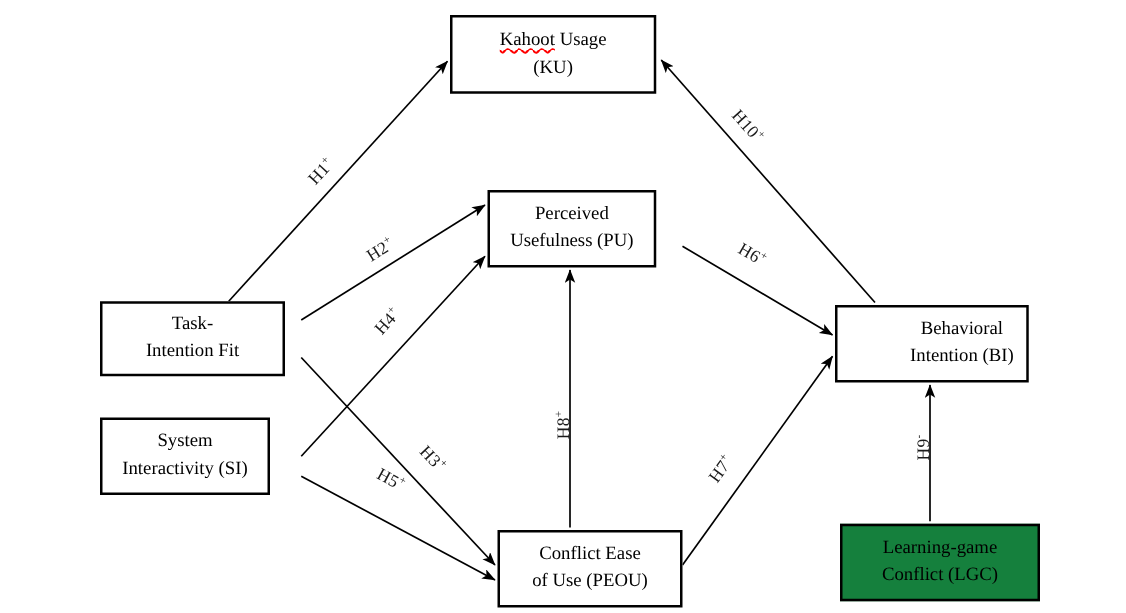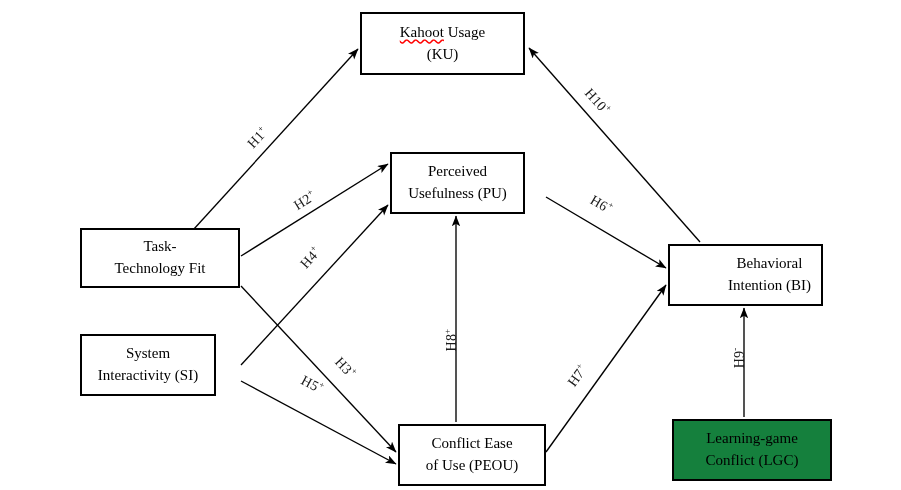--- a/index.html
+++ b/index.html
@@ -94,23 +94,23 @@
 
   <div id="node-layer">
       <div class="node" style="left: 360px; top: 12px; width: 165px; height: 63px; border-color: rgb(0, 0, 0); background: rgb(255, 255, 255);">
         <span class="ln"><span class="spell" style="text-decoration-color: rgb(255, 0, 0);">Kahoot</span> Usage</span>
         <span class="ln">(KU)</span>
       </div>
       <div class="node" style="left: 390px; top: 152px; width: 135px; height: 62px; border-color: rgb(0, 0, 0); background: rgb(255, 255, 255);">
         <span class="ln">Perceived</span>
         <span class="ln">Usefulness (PU)</span>
       </div>
-      <div class="node" style="left: 80px; top: 228px; width: 160px; height: 60px; border-color: rgb(0, 0, 0); background: rgb(255, 255, 255);">
+      <div class="node" style="left: 80px; top: 241px; width: 148px; height: 60px; border-color: rgb(0, 0, 0); background: rgb(255, 255, 255);">
         <span class="ln">Task-</span>
-        <span class="ln">Technology Fit</span>
+        <span class="ln">Intention Fit</span>
       </div>
       <div class="node" style="left: 668px; top: 244px; width: 155px; height: 62px; border-color: rgb(0, 0, 0); background: rgb(255, 255, 255); padding-left: 48px;">
         <span class="ln">Behavioral</span>
         <span class="ln">Intention (BI)</span>
       </div>
       <div class="node" style="left: 80px; top: 334px; width: 136px; height: 62px; border-color: rgb(0, 0, 0); background: rgb(255, 255, 255);">
         <span class="ln">System</span>
         <span class="ln">Interactivity (SI)</span>
       </div>
       <div class="node" style="left: 398px; top: 424px; width: 148px; height: 62px; border-color: rgb(0, 0, 0); background: rgb(255, 255, 255);">

